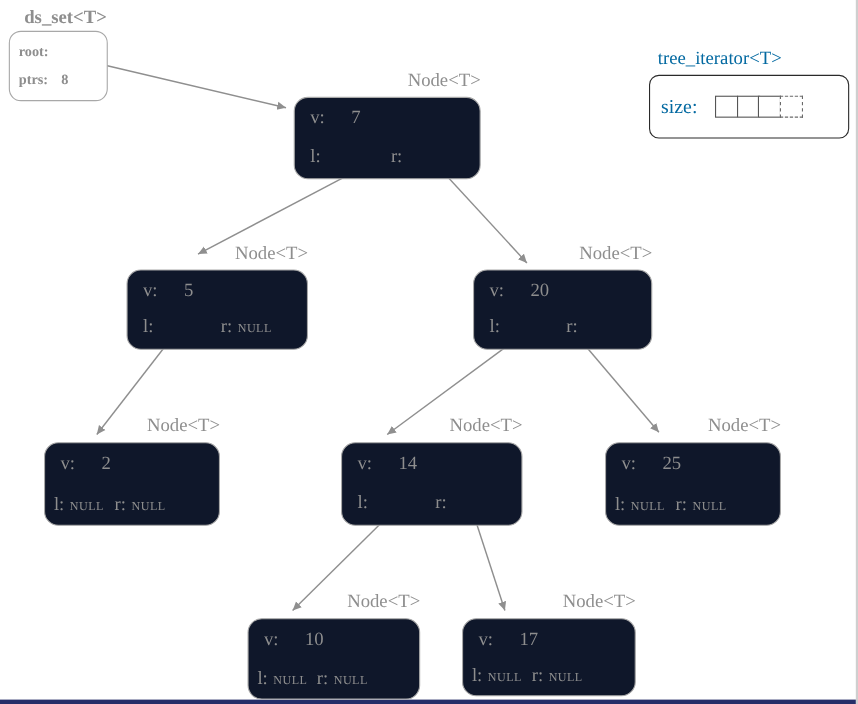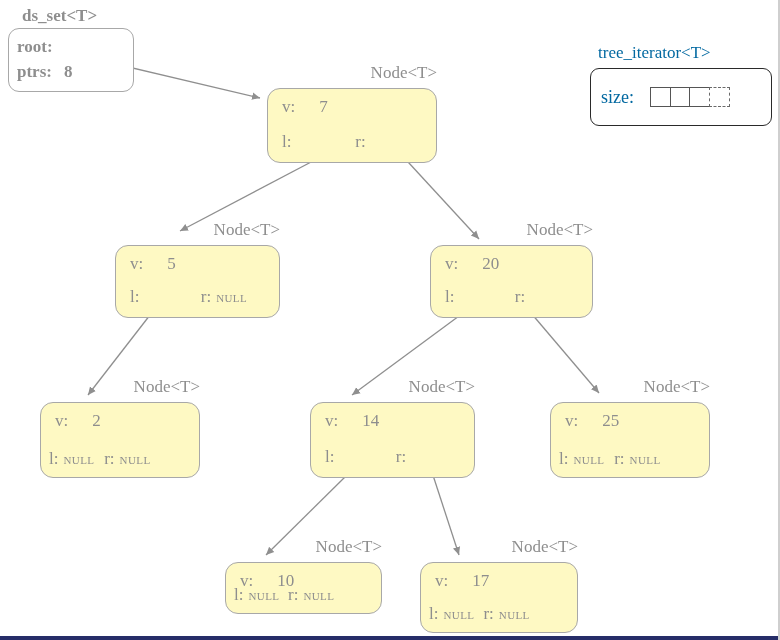--- a/index.html
+++ b/index.html
@@ -24,39 +24,39 @@
   .node { position:absolute; z-index:2; color:#8e8e8e; }
   .node-title {
     font-size:17px; line-height:22px; color:#8e8e8e;
     padding-left:40%; text-align:right; margin-bottom:4px;
     white-space:nowrap;
   }
   .node-box {
     position:relative;
     border:1.6px solid #a8a8a8;
     border-radius:13px;
-    background:#fef9c3;
+    background:#0f172a;
     font-size:17px;
     text-align:right;
   }
   .slot-v { position:absolute; top:8px; left:14px; white-space:nowrap; }
   .slot-v .val { margin-left:24px; }
   .slot-l { position:absolute; bottom:10px; left:14px; white-space:nowrap; }
   .slot-r { position:absolute; bottom:10px; left:52%; white-space:nowrap; }
   .leaf .slot-l { left:8px; bottom:8px; }
   .leaf .slot-r { left:40%; bottom:8px; }
   .null-val { font-size:11px; letter-spacing:0.4px; margin-left:5px; }
 
   
   .dsset { position:absolute; left:8px; top:5px; z-index:2; color:#8e8e8e;font-weight:bold; }
   .dsset-title { font-size:17px; line-height:21px; padding-left:14px; margin-bottom:2px; white-space:nowrap; }
   .dsset-box {
-    width:126px; height:64px;
+    width:90px; height:64px;
     border:1.6px solid #a8a8a8; border-radius:11px;
-    background:#ffffff; font-size:17px;
+    background:#ffffff; font-size:13px;
     padding:5px 0 0 8px;
   }
   .dsset-row { line-height:25px; white-space:nowrap; }
   .size-val { margin-left:12px; }
 
   
   .iterator { position:absolute; left:590px; top:42px; z-index:2; color:#0369a1; }
   .iter-title { font-size:17px; line-height:22px; padding-left:8px; margin-bottom:4px; white-space:nowrap; }
   .iter-box {
     width:182px; height:58px;
@@ -207,21 +207,21 @@
         <span>l:</span><span class="null-val">NULL</span>
       </div>
       <div class="slot-r">
         <span>r:</span><span class="null-val">NULL</span>
       </div>
     </div>
   </div>
 
   <div class="node leaf" style="left:225px;top:536px;width:157px">
     <div class="node-title">Node&lt;T&gt;</div>
-    <div class="node-box" style="height:52px">
+    <div class="node-box" style="height:74px">
       <div class="slot-v">
         <span>v:</span><span class="val">10</span>
       </div>
       <div class="slot-l">
         <span>l:</span><span class="null-val">NULL</span>
       </div>
       <div class="slot-r">
         <span>r:</span><span class="null-val">NULL</span>
       </div>
     </div>

